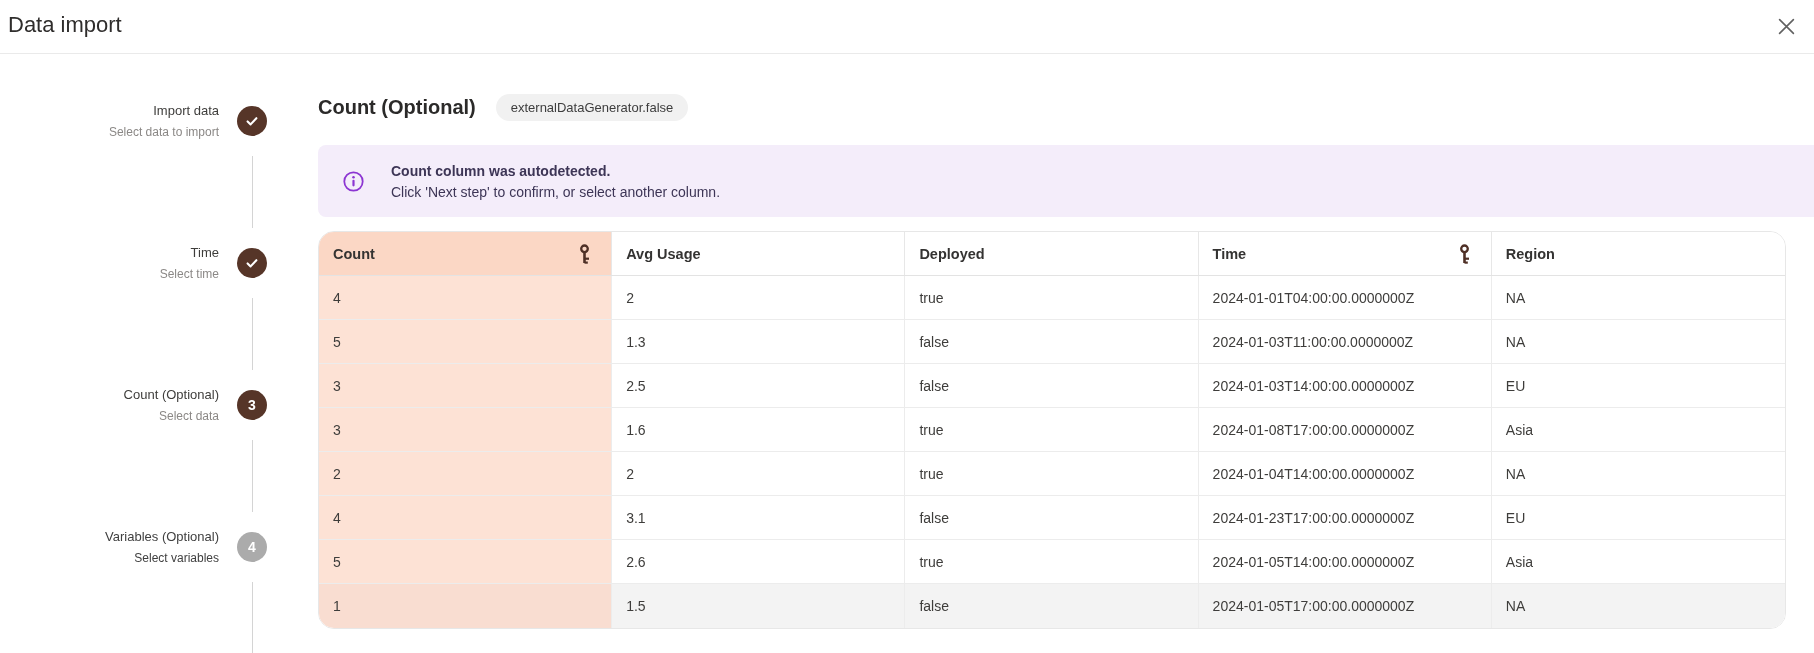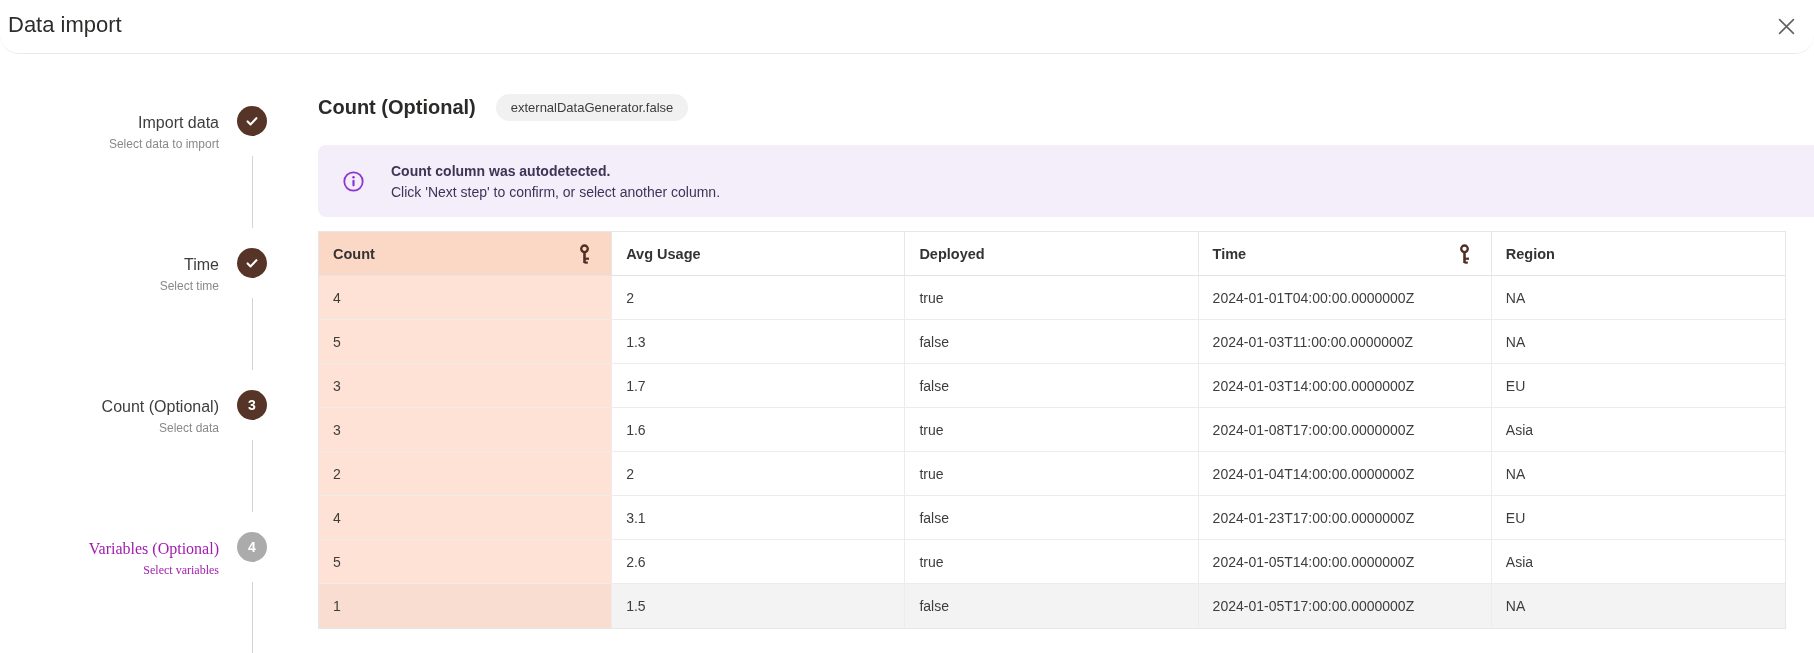--- a/index.html
+++ b/index.html
@@ -2,57 +2,57 @@
 <html style="--accent-brown: #563528; --key-brown: #4f3026; --step-pending: #ababab; --peach-header: #fbd7c5; --peach-cell: #fde2d5; --peach-cell-muted: #f9ddd1; --banner-bg: #f4edfa; --banner-purple: #8c35d2; --banner-text: #3d3556; --row-hover: #f3f3f3;"><head>
 <meta charset="utf-8">
 <style>
   * { box-sizing: border-box; }
   html,body { margin:0; padding:0; background:#fff; }
   body { font-family:"Liberation Sans", sans-serif; }
 
   .dialog { position:relative; width:1814px; height:653px; background:#fff; overflow:hidden; }
 
   
-  .dlg-header { position:absolute; top:0; left:0; right:0; height:54px; border-bottom:1px solid #eaeaea; background:#fff;border-radius:19px; }
+  .dlg-header { position:absolute; top:0; left:0; right:0; height:54px; border-bottom:1px solid #eaeaea; background:#fff; }
   .dlg-title { position:absolute; left:8px; top:12px; margin:0; font-size:22px; font-weight:400; color:#2f2d2c; }
   .close-btn { position:absolute; right:14px; top:13px; width:28px; height:28px; border:none; background:none; padding:5px; cursor:pointer; }
 
   
   .stepper { position:absolute; top:0; left:0; width:290px; height:653px; }
   .connector { position:absolute; left:252px; width:1px; background:#d4d4d4; }
   .c1 { top:156px; height:72px; }
   .c2 { top:298px; height:72px; }
   .c3 { top:440px; height:72px; }
   .c4 { top:582px; height:71px; }
   .step { position:absolute; left:0; width:270px; height:44px; cursor:pointer; }
   .s1 { top:102px; } .s2 { top:244px; } .s3 { top:386px; } .s4 { top:528px; }
   .step-text { position:absolute; left:0; top:0; width:219px; text-align:right; }
-  .step-title { font-size:16px; line-height:18px; color:#3e3d3b;margin-top:12px; }
+  .step-title { font-size:13px; line-height:18px; color:#3e3d3b; }
   .step-sub { font-size:12px; line-height:14px; color:#8b8886; margin-top:5px;padding-left:37px; }
   .step-circle { position:absolute; left:237px; top:4px; width:30px; height:30px; border-radius:50%;
                  background:var(--accent-brown); display:flex; align-items:center; justify-content:center; }
   .step-circle .num { color:#fff; font-size:14px; font-weight:600; }
-  .step.pending .step-title, .step.pending .step-sub { color:#a21caf;font-family:Liberation Serif, serif; }
+  .step.pending .step-title, .step.pending .step-sub { color:#404040; }
   .step.pending .step-circle { background:var(--step-pending); }
 
   
   .heading-row { position:absolute; left:318px; top:94px; display:flex; align-items:center; gap:20px; }
   .section-heading { margin:0; font-size:20px; font-weight:600; color:#2b2a29; }
   .pill { background:#f1f1f1; border-radius:14px; padding:6px 15px; font-size:13px; color:#3d3d3d; white-space:nowrap; }
 
   
   .banner { position:absolute; left:318px; top:145px; width:1612px; height:72px; background:var(--banner-bg);
             border-radius:8px; display:flex; align-items:center; padding:0 26px 0 24px; }
   .banner-texts { margin-left:26px; }
   .banner-title { font-size:14px; font-weight:700; line-height:18px; color:var(--banner-text); }
   .banner-msg { font-size:14px; line-height:18px; color:var(--banner-text); margin-top:3px; }
   .reset-btn { margin-left:auto; border:none; background:none; padding:2px; cursor:pointer; display:flex; }
 
   
-  .table { position:absolute; left:318px; top:231px; width:1468px; border:1px solid #e7e7e7; border-radius:0;
+  .table { position:absolute; left:318px; top:231px; width:1468px; border:1px solid #e7e7e7; border-radius:16px;
            overflow:hidden; background:#fff; }
   .t-head { display:grid; grid-template-columns:repeat(5,1fr); height:44px; border-bottom:1px solid #e3e3e3; }
   .t-hcell { display:flex; align-items:center; padding:0 20px 0 14px; font-size:14.5px; font-weight:600;
              color:#343332; border-right:1px solid #e7e7e7; cursor:pointer; background:#fff; }
   .t-hcell:last-child { border-right:none; }
   .t-hcell.peach { background:var(--peach-header); }
   .key-wrap { margin-left:auto; display:flex; }
   .t-row { display:grid; grid-template-columns:repeat(5,1fr); height:44px; border-bottom:1px solid #ececec; background:#fff; }
   .t-row:last-child { border-bottom:none; }
   .t-cell { display:flex; align-items:center; padding:0 14px; font-size:14px; color:#3e3d3b;
@@ -194,21 +194,21 @@
         </div>
         <div class="t-row">
           <div class="t-cell peach-cell">5</div>
           <div class="t-cell">1.3</div>
           <div class="t-cell">false</div>
           <div class="t-cell">2024-01-03T11:00:00.0000000Z</div>
           <div class="t-cell">NA</div>
         </div>
         <div class="t-row">
           <div class="t-cell peach-cell">3</div>
-          <div class="t-cell">1.7</div>
+          <div class="t-cell">2.5</div>
           <div class="t-cell">false</div>
           <div class="t-cell">2024-01-03T14:00:00.0000000Z</div>
           <div class="t-cell">EU</div>
         </div>
         <div class="t-row">
           <div class="t-cell peach-cell">3</div>
           <div class="t-cell">1.6</div>
           <div class="t-cell">true</div>
           <div class="t-cell">2024-01-08T17:00:00.0000000Z</div>
           <div class="t-cell">Asia</div>

